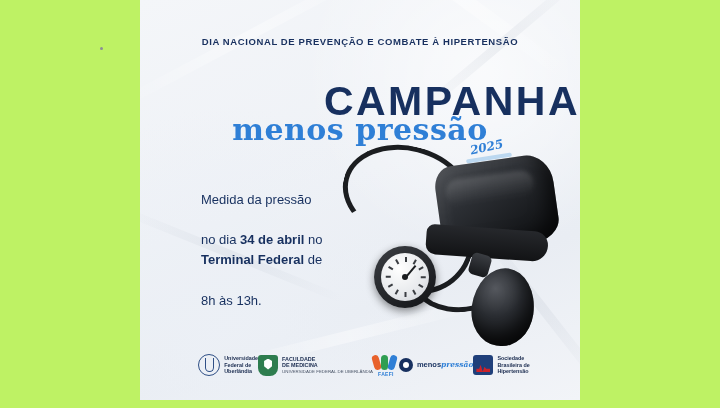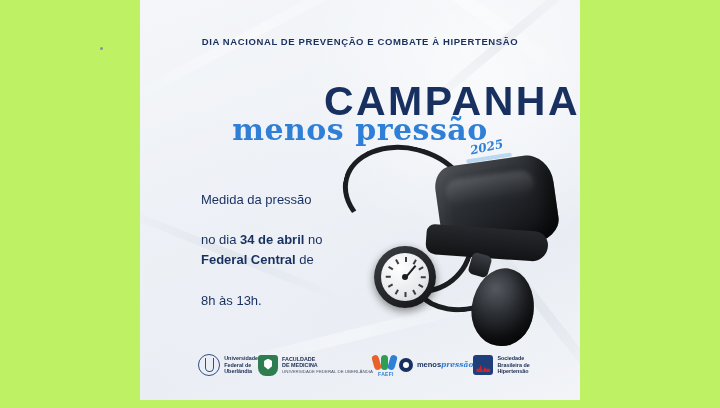--- a/index.html
+++ b/index.html
@@ -363,21 +363,21 @@
 
     <div id="title-main">CAMPANHA</div>
     <div id="title-script">menos pressão</div>
     <div id="title-year">2025</div>
     <div id="year-underline"></div>
 
     <div id="info-block">
       <span>Medida da pressão</span><br>
       <br>
       <span>no dia </span><span class="b">34 de abril</span><span> no</span><br>
-      <span class="b">Federal Central</span><span> de</span><br>
+      <span class="b">Terminal Federal</span><span> de</span><br>
       <br>
       <span>8h às 13h.</span>
     </div>
 
     <div id="device">
       <div class="tube tube-a"></div>
       <div class="tube tube-b"></div>
       <div class="tube tube-c"></div>
       <div class="cuff"></div>
       <div class="cuff-strap"></div>

